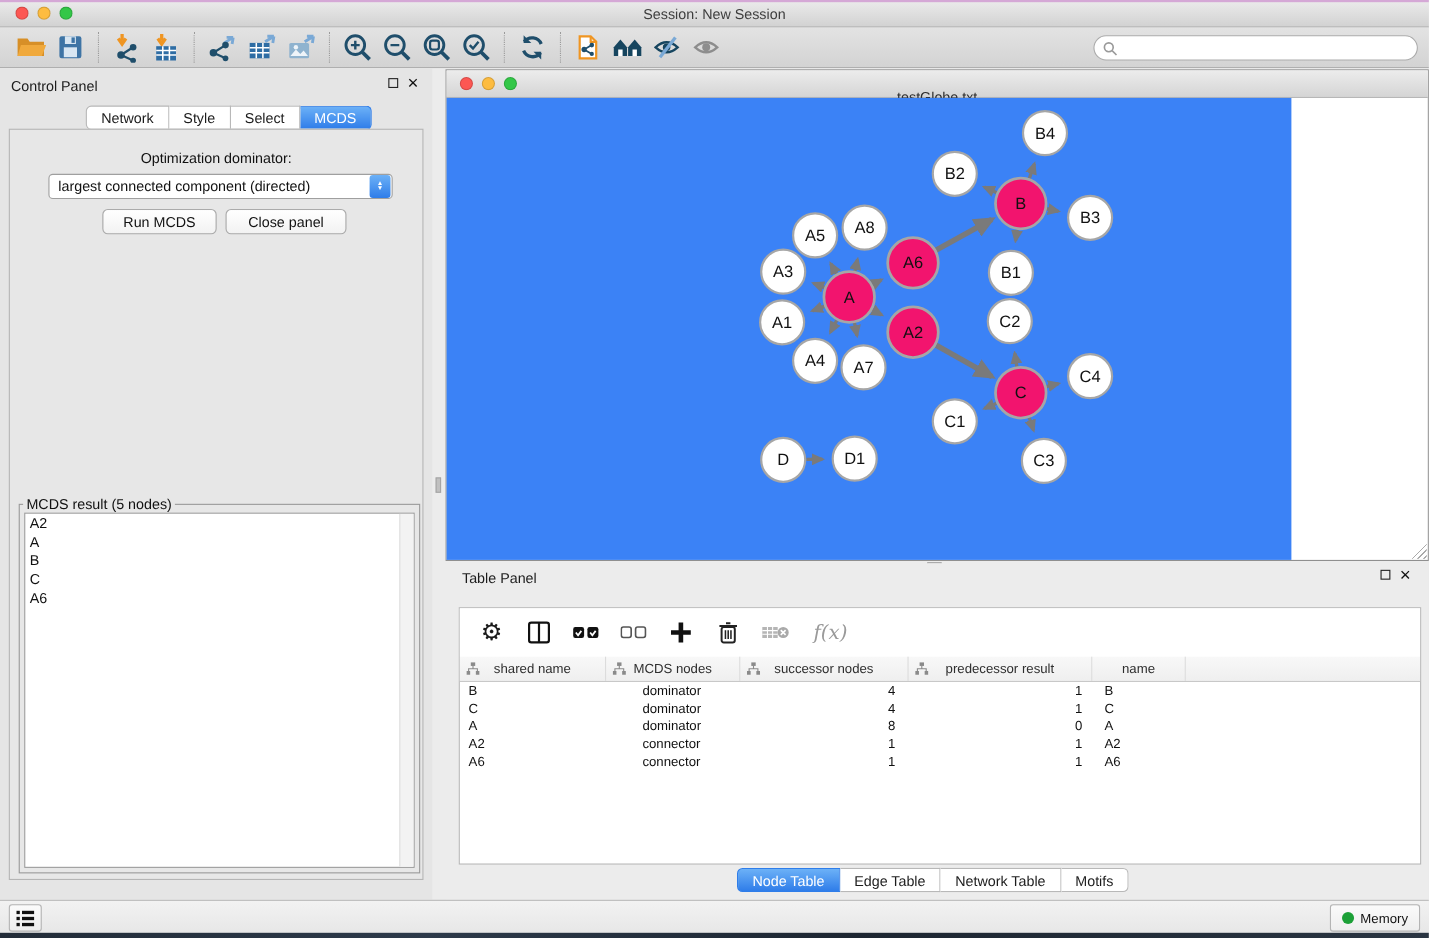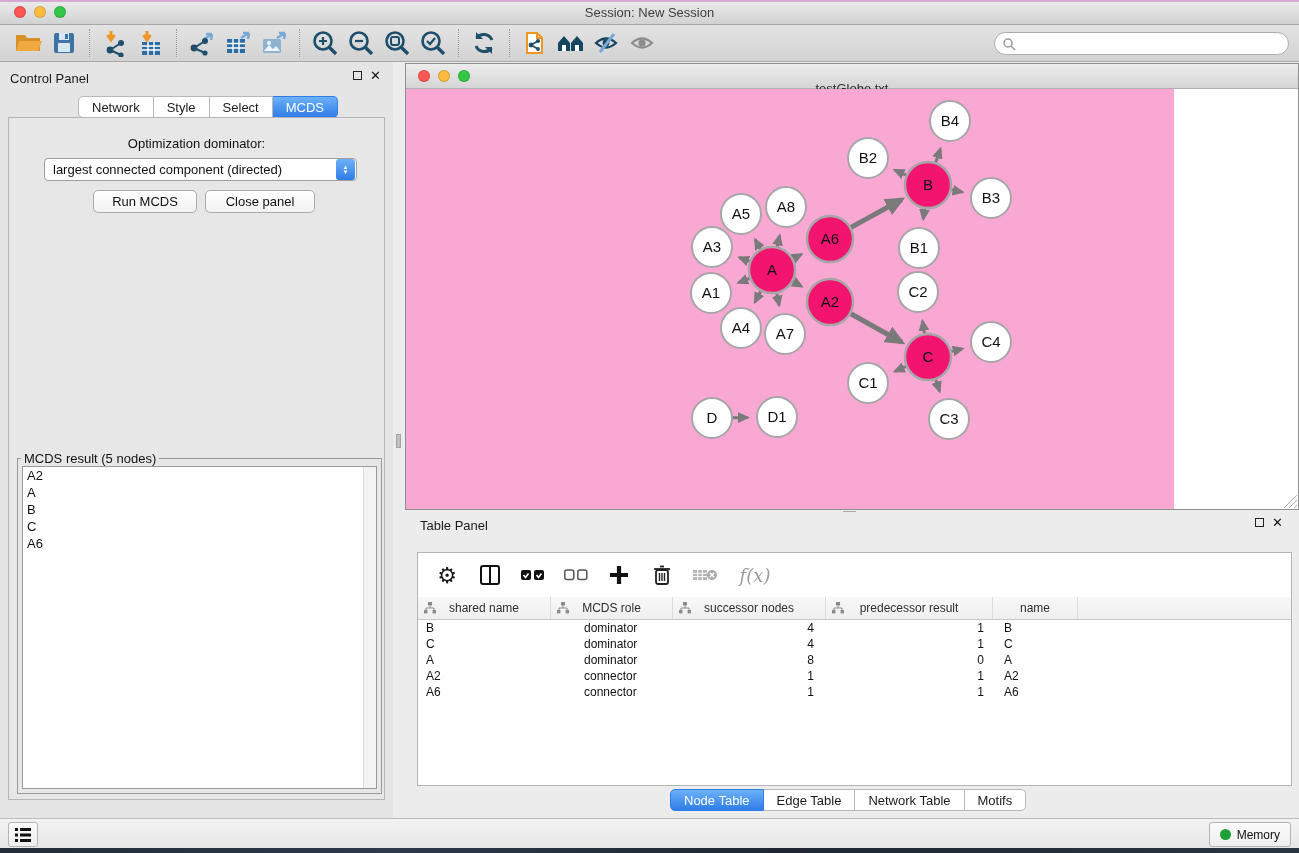--- a/index.html
+++ b/index.html
@@ -77,21 +77,21 @@
   .hsplit-handle { position:absolute; left:843px; top:449px; width:13px; height:6px;
     background:#c4c4c4; border:1px solid #a8a8a8; }
 
   
   .netwin { position:absolute; left:405px; top:1px; width:894px; height:447px;
     background:#fff; border:1px solid #8f8f8f; }
   .netwin-title { position:absolute; left:0; top:0; width:100%; height:25px;
     background:linear-gradient(#ececec,#d5d5d5); border-bottom:1px solid #b0b0b0; }
   .netwin-title .traffic { left:12px; top:6px; }
   .netwin-name { position:absolute; width:100%; top:5px; text-align:center; font-size:13px; color:#2e2e2e;margin-top:12px; }
-  .net-canvas { position:absolute; left:0; top:25px; width:768px; height:420px; background:#f9a8d4; }
+  .net-canvas { position:absolute; left:0; top:25px; width:768px; height:420px; background:#3b82f6; }
   .resize-grip { position:absolute; right:1px; bottom:1px; width:14px; height:14px;
     background:
       linear-gradient(135deg,transparent 50%,#aaa 50%,#aaa 56%,transparent 56%,transparent 68%,#aaa 68%,#aaa 74%,transparent 74%,transparent 86%,#aaa 86%,#aaa 92%,transparent 92%); }
 
   
   .tpanel { position:absolute; left:405px; top:450px; width:894px; height:306px; background:#ececec; }
   .tp-content { position:absolute; left:12px; top:40px; width:875px; height:234px;
     background:#fff; border:1px solid #b5b5b5; }
   .tp-toolbar { position:absolute; left:0; top:0; width:100%; height:44px; background:#fff;
     display:flex; align-items:center; gap:17px; padding-left:16px; }
@@ -515,21 +515,21 @@
               </svg>
             <span>shared name</span>
           </div>
           <div class="th" style="width:122px">
             <svg class="col-icon" width="12" height="12" viewBox="0 0 12 12">
                 <rect x="4" y="0" width="4" height="3.4" fill="#8a8a8a"></rect>
                 <rect x="0" y="8" width="3.4" height="3.4" fill="#8a8a8a"></rect>
                 <rect x="8.6" y="8" width="3.4" height="3.4" fill="#8a8a8a"></rect>
                 <path d="M6 3 v3 M2 8 V6 h8 v2" stroke="#8a8a8a" fill="none"></path>
               </svg>
-            <span>MCDS role</span>
+            <span>MCDS nodes</span>
           </div>
           <div class="th" style="width:153px">
             <svg class="col-icon" width="12" height="12" viewBox="0 0 12 12">
                 <rect x="4" y="0" width="4" height="3.4" fill="#8a8a8a"></rect>
                 <rect x="0" y="8" width="3.4" height="3.4" fill="#8a8a8a"></rect>
                 <rect x="8.6" y="8" width="3.4" height="3.4" fill="#8a8a8a"></rect>
                 <path d="M6 3 v3 M2 8 V6 h8 v2" stroke="#8a8a8a" fill="none"></path>
               </svg>
             <span>successor nodes</span>
           </div>

